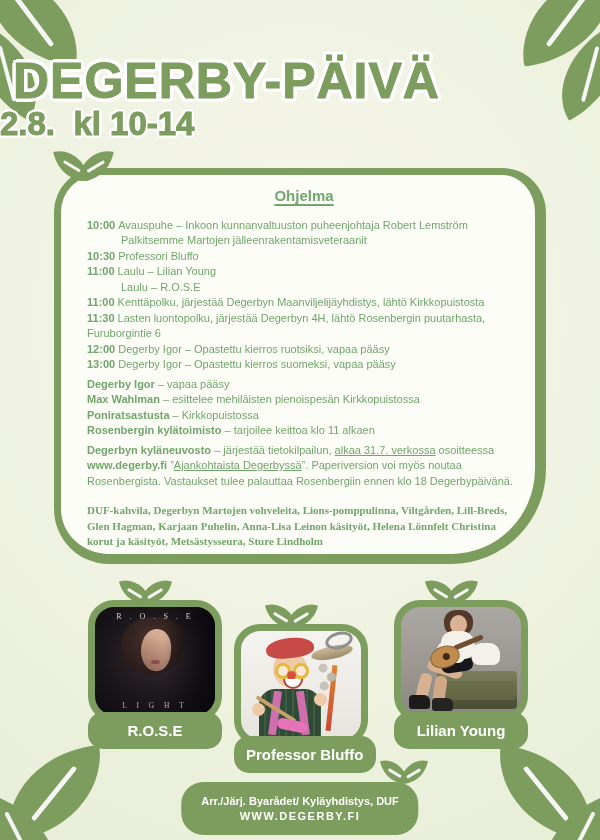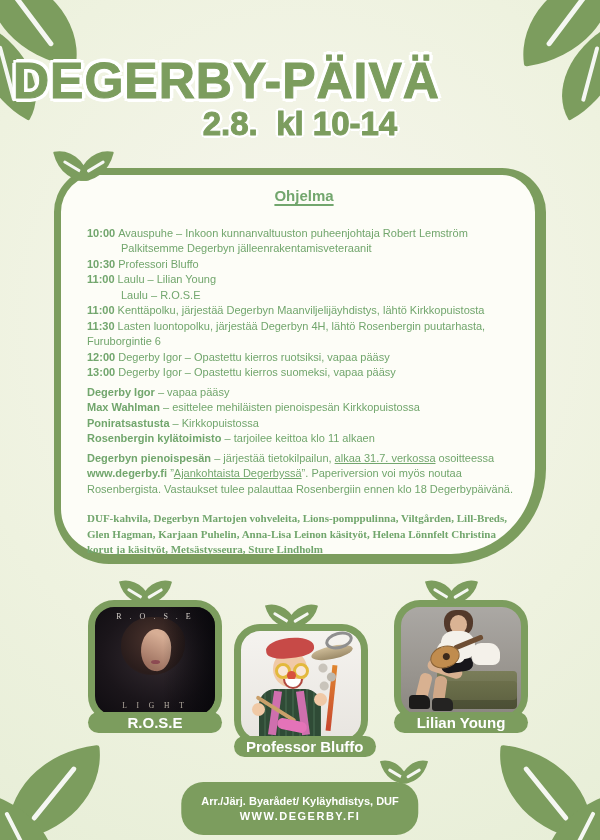--- a/index.html
+++ b/index.html
@@ -30,54 +30,54 @@
   
   .title{
     position:absolute;top:44px;left:13px;right:0;z-index:1;
     font-size:50px;font-weight:700;letter-spacing:1px;color:var(--green);
     -webkit-text-stroke:1px var(--green);
     text-shadow:-4px 0 0 #fff,4px 0 0 #fff,0 -4px 0 #fff,0 4px 0 #fff,
                 -3px -3px 0 #fff,3px -3px 0 #fff,-3px 3px 0 #fff,3px 3px 0 #fff;
     margin-top:8px;
   }
   .subtitle{
-    position:absolute;top:105px;left:0;right:0;text-align:center;z-index:1;white-space:pre;
+    position:absolute;top:105px;left:0;right:0;z-index:1;white-space:pre;
     font-size:33px;font-weight:700;color:var(--green);
     -webkit-text-stroke:1px var(--green);
     text-shadow:-3px 0 0 #fff,3px 0 0 #fff,0 -3px 0 #fff,0 3px 0 #fff,
                 -2px -2px 0 #fff,2px -2px 0 #fff,-2px 2px 0 #fff,2px 2px 0 #fff;
   }
   
   .panel{
     position:absolute;left:54px;top:168px;width:492px;height:396px;box-sizing:border-box;z-index:1;
     background:var(--panel);
     border:7px solid var(--green);border-right-width:11px;border-bottom-width:10px;
     border-radius:44px 44px 95px 55px;
     padding:11px 14px 12px 26px;
     color:var(--text-green);font-size:11px;line-height:15.5px;
   }
   .panel b{font-weight:bold;}
   .heading{
-    text-align:center;font-size:15px;font-weight:bold;margin:2px 0 22px 0;
+    text-align:center;font-size:15px;font-weight:bold;margin:2px 0 14px 0;
     text-decoration:underline;text-decoration-thickness:2px;text-underline-offset:3px;
   }
   .ind{padding-left:34px;}
   .block{margin-top:4px;}
   .vendors{font-weight:bold;margin-top:14px;font-family:Liberation Serif, serif;}
   
   .card{position:absolute;width:114px;z-index:1;}
   .frame{
     position:relative;box-sizing:border-box;width:134px;height:122px;overflow:hidden;
     border:7px solid var(--green);border-radius:26px;background:#fff;
   }
   .frame *{position:absolute;}
   .pill{
     position:relative;z-index:3;margin:-10px auto 0;width:max-content;min-width:134px;box-sizing:border-box;
     background:var(--green);color:#fff;font-weight:bold;font-size:15px;text-align:center;
-    padding:2px 12px;border-radius:15px;
+    padding:10px 12px;border-radius:15px;
   }
   .card .sprout{width:44px;height:30px;left:50%;transform:translateX(-50%);top:-24px;}
   
   .ph-rose{background:radial-gradient(90% 80% at 55% 45%, #342b31 0%, #1a151a 55%, #0c0a0e 100%);}
   .r-hair{left:26px;top:10px;width:64px;height:58px;background:radial-gradient(circle at 50% 40%, #4a332d 0%, #2a1d1c 70%, transparent 100%);border-radius:50% 45% 55% 50%;}
   .r-face{left:46px;top:22px;width:30px;height:42px;background:linear-gradient(200deg,#d7ae95 20%,#9c705f 85%);border-radius:50% 50% 45% 55%;transform:rotate(6deg);}
   .r-lips{left:56px;top:53px;width:9px;height:4px;background:#8c4a52;border-radius:50%;}
   .r-shadow{left:68px;top:0;width:52px;height:106px;background:linear-gradient(90deg,transparent,rgba(5,5,9,.75));}
   .albumTop{left:0;top:5px;width:100%;text-align:center;font-family:"Liberation Serif",serif;font-size:8px;letter-spacing:3px;color:#d2cdc7;}
   .albumBottom{left:0;bottom:5px;width:100%;text-align:center;font-family:"Liberation Serif",serif;font-size:7.5px;letter-spacing:4px;color:#b9b1a6;}
@@ -146,36 +146,36 @@
 
   <div class="sprout" style="left:58px;top:146px;width:50px;height:38px;">
     <i class="leafA"></i>
     <i class="leafB"></i>
   </div>
 
   <div class="panel">
     <div class="heading">Ohjelma</div>
     <div>
         <div class="sline"><b>10:00&nbsp;</b>Avauspuhe – Inkoon kunnanvaltuuston puheenjohtaja Robert Lemström</div>
-        <div class="sline ind">Palkitsemme Degerbyn jälleenrakentamisveteraanit</div>
+        <div class="sline ind">Palkitsemme Martojen jälleenrakentamisveteraanit</div>
         <div class="sline"><b>10:30&nbsp;</b>Professori Bluffo</div>
         <div class="sline"><b>11:00&nbsp;</b>Laulu – Lilian Young</div>
         <div class="sline ind">Laulu – R.O.S.E</div>
         <div class="sline"><b>11:00&nbsp;</b>Kenttäpolku, järjestää Degerbyn Maanviljelijäyhdistys, lähtö Kirkkopuistosta</div>
         <div class="sline"><b>11:30&nbsp;</b>Lasten luontopolku, järjestää Degerbyn 4H, lähtö Rosenbergin puutarhasta, Furuborgintie 6</div>
         <div class="sline"><b>12:00&nbsp;</b>Degerby Igor – Opastettu kierros ruotsiksi, vapaa pääsy</div>
         <div class="sline"><b>13:00&nbsp;</b>Degerby Igor – Opastettu kierros suomeksi, vapaa pääsy</div>
       </div>
     <div class="block">
         <div class="sline"><b>Degerby Igor</b> – vapaa pääsy</div>
         <div class="sline"><b>Max Wahlman</b> – esittelee mehiläisten pienoispesän Kirkkopuistossa</div>
         <div class="sline"><b>Poniratsastusta</b> – Kirkkopuistossa</div>
         <div class="sline"><b>Rosenbergin kylätoimisto</b> – tarjoilee keittoa klo 11 alkaen</div>
       </div>
-    <div class="block"><b>Degerbyn pienoispesän</b><span> – järjestää tietokilpailun, </span><u>alkaa 31.7. verkossa</u><span> osoitteessa </span><b>www.degerby.fi</b><span> ”</span><u>Ajankohtaista Degerbyssä</u><span>”. Paperiversion voi myös noutaa Rosenbergista. Vastaukset tulee palauttaa Rosenbergiin ennen klo 18 Degerbypäivänä.</span></div>
+    <div class="block"><b>Degerbyn kyläneuvosto</b><span> – järjestää tietokilpailun, </span><u>alkaa 31.7. verkossa</u><span> osoitteessa </span><b>www.degerby.fi</b><span> ”</span><u>Ajankohtaista Degerbyssä</u><span>”. Paperiversion voi myös noutaa Rosenbergista. Vastaukset tulee palauttaa Rosenbergiin ennen klo 18 Degerbypäivänä.</span></div>
     <div class="vendors">DUF-kahvila, Degerbyn Martojen vohveleita, Lions-pomppulinna, Viltgården, Lill-Breds, Glen Hagman, Karjaan Puhelin, Anna-Lisa Leinon käsityöt, Helena Lönnfelt Christina korut ja käsityöt, Metsästysseura, Sture Lindholm</div>
   </div>
 
   <div class="card" style="left:88px;top:600px">
     <div class="sprout">
       <i class="leafA"></i>
       <i class="leafB"></i>
     </div>
     <div class="frame ph-rose">
       <div class="r-hair"></div>

